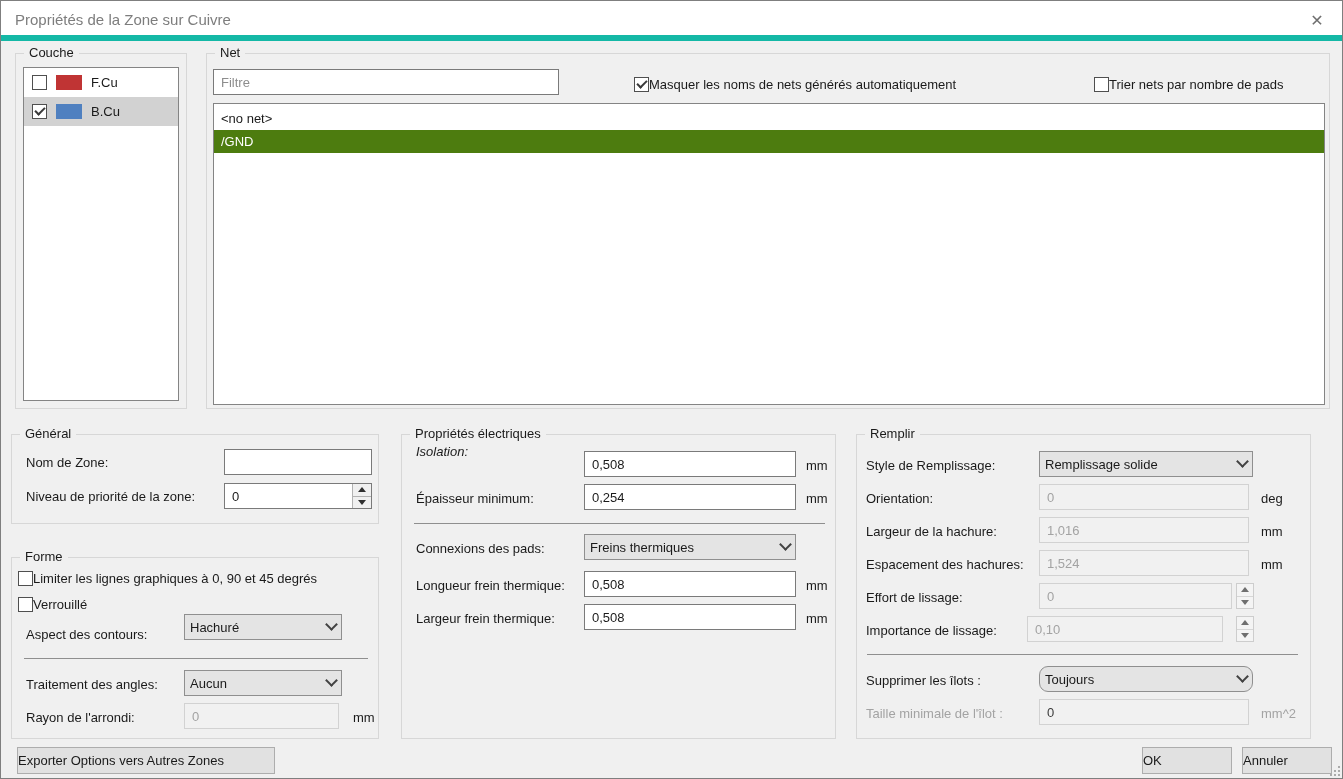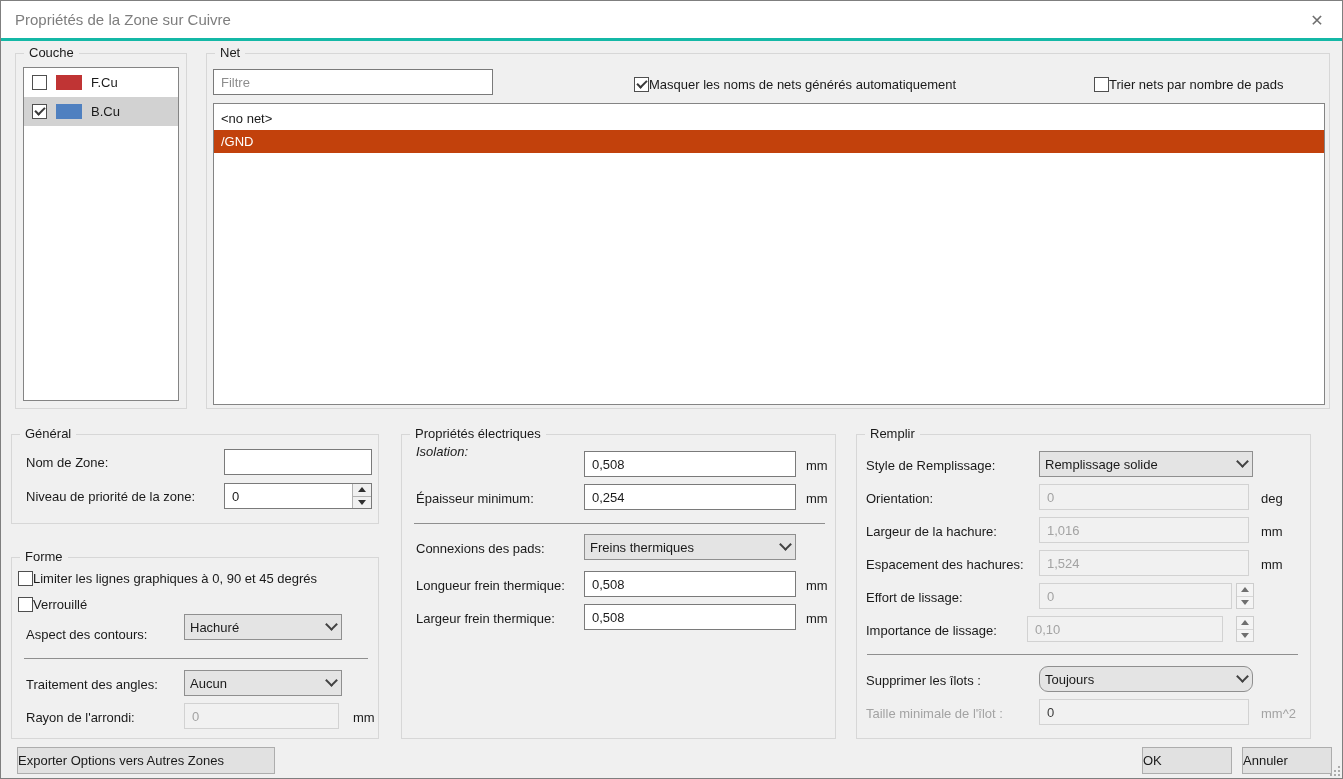--- a/index.html
+++ b/index.html
@@ -3,21 +3,21 @@
 <meta charset="utf-8">
 <style>
   html,body { margin:0; padding:0; background:#3a3a3a; }
   .dialog {
     position:relative; width:1343px; height:779px;
     background:#f0f0f0; border:1px solid #7f7f7f; box-sizing:border-box;
     font-family:"Liberation Sans", sans-serif; font-size:13px; color:#1a1a1a;
     overflow:hidden;
   }
   
-  .titlebar { position:absolute; left:0; top:0; width:100%; height:40px; background:#ffffff; border-bottom:3px solid #14b8a6; box-sizing:border-box; }
+  .titlebar { position:absolute; left:0; top:0; width:100%; height:40px; background:#ffffff; border-bottom:6px solid #14b8a6; box-sizing:border-box; }
   .title { position:absolute; left:14px; top:10px; font-size:15px; color:#7d7d7d; white-space:nowrap; }
   .close { position:absolute; right:12px; top:7px; width:26px; height:26px; line-height:26px; text-align:center; color:#6f6f6f; font-size:16px; cursor:default; }
   
   .group { position:absolute; border:1px solid #d7d7d7; box-sizing:border-box; }
   .group-label { position:absolute; top:-9px; left:8px; background:#f0f0f0; padding:0 5px; white-space:nowrap; }
   .lbl { position:absolute; white-space:nowrap; }
   .dis { color:#a3a3a3; }
   .unit { position:absolute; white-space:nowrap; }
   .hr { position:absolute; height:1px; background:#8f8f8f; }
   
@@ -52,21 +52,21 @@
   .cb { width:15px; height:15px; box-sizing:border-box; border:1px solid #4f4f4f; background:#fff; flex:none; position:relative; }
   .cb .mark { position:absolute; left:2px; top:2px; width:8px; height:4px; border-left:2px solid #3a3a3a; border-bottom:2px solid #3a3a3a; transform:rotate(-45deg); }
   
   .listbox { position:absolute; background:#fff; border:1px solid #848484; box-sizing:border-box; overflow:hidden; }
   .layer-row { height:29px; display:flex; align-items:center; gap:9px; padding-left:8px; }
   .layer-row.selected { background:#d2d2d2; }
   .swatch { width:26px; height:15px; flex:none; }
   
   .netlist { position:absolute; background:#fff; border:1px solid #848484; box-sizing:border-box; overflow:hidden; padding-top:3px; }
   .net-row { height:23px; line-height:23px; padding-left:7px; }
-  .net-row.selected { background:#c2410c; color:#fff; }
+  .net-row.selected { background:#4d7c0f; color:#fff; }
   
   .btn { position:absolute; box-sizing:border-box; height:27px; background:#e1e1e1; border:1px solid #adadad; text-align:left; line-height:25px; cursor:default; }
   
   .grip { position:absolute; right:2px; bottom:2px; width:13px; height:13px; }
   .grip i { position:absolute; width:2px; height:2px; background:#ababab; }
 </style>
 </head>
 <body>
 
 <div class="dialog">
@@ -89,21 +89,21 @@
             <span class="mark"></span>
           </span>
         <span class="swatch" title="B.Cu" style="background-color: rgb(79, 128, 192);"></span>
         <span>B.Cu</span>
       </div>
     </div>
   </div>
 
   <div class="group" style="left:205px; top:52px; width:1124px; height:356px;">
     <span class="group-label">Net</span>
-    <input class="txt" style="left: 6px; top: 15px; width: 280px;" placeholder="Filtre">
+    <input class="txt" style="left: 6px; top: 15px; width: 346px;" placeholder="Filtre">
     <div class="cbrow" style="left:427px; top:23px;">
       <span class="cb">
           <span class="mark"></span>
         </span>
       <span>Masquer les noms de nets générés automatiquement</span>
     </div>
     <div class="cbrow" style="left:887px; top:23px;">
       <span class="cb"></span>
       <span>Trier nets par nombre de pads</span>
     </div>

